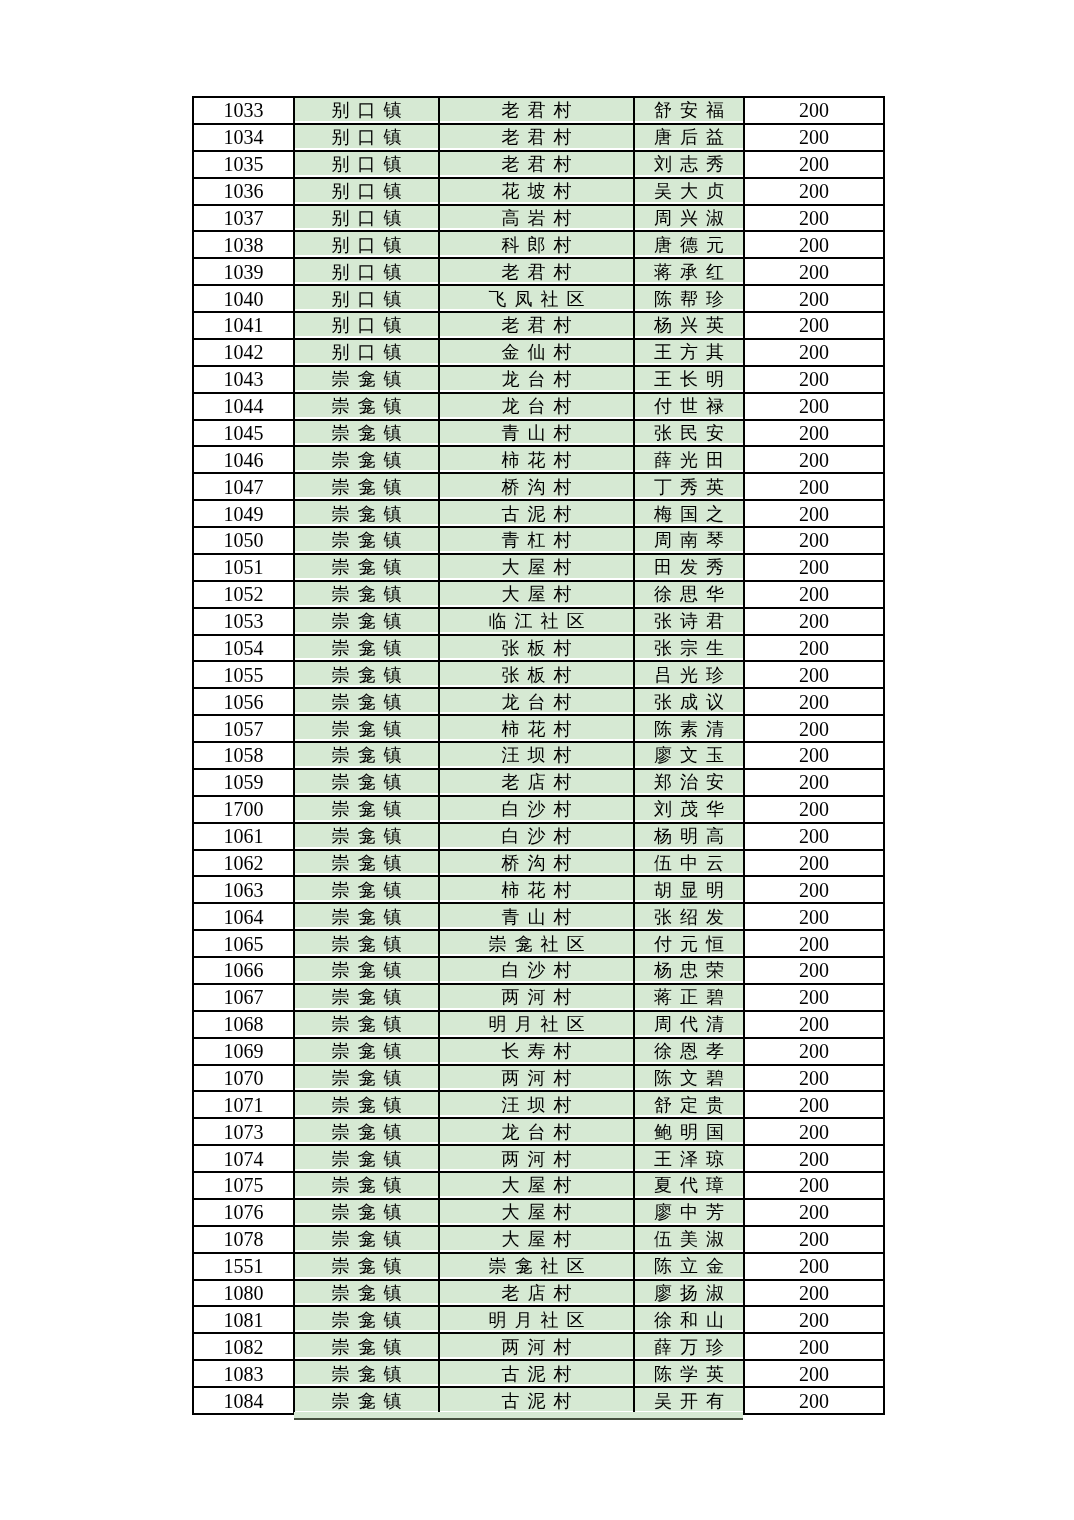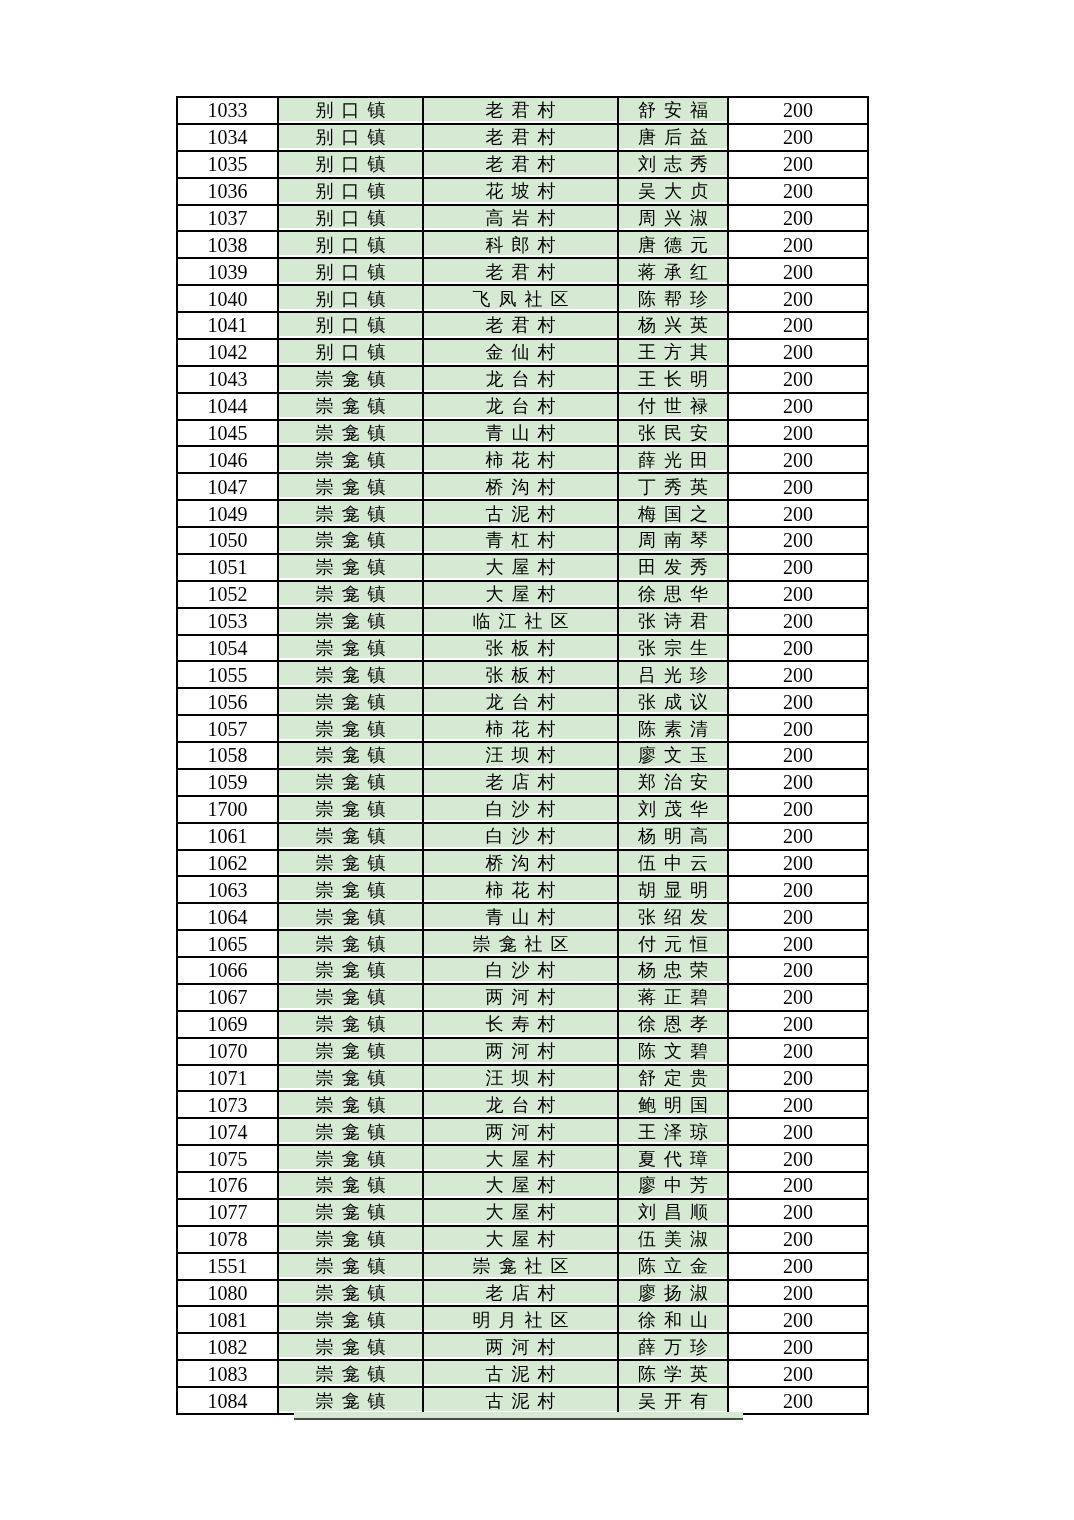--- a/index.html
+++ b/index.html
@@ -17,21 +17,21 @@
   .page {
     position: absolute;
     left: 0; top: 0;
     width: 1074px;
     height: 1520px;
     background: #ffffff;
     overflow: hidden;
   }
   table.sheet {
     position: absolute;
-    left: 176px;
+    left: 192px;
     top: 96px;
     width: 691px;
     height: 1319px;
     border-collapse: collapse;
     table-layout: fixed;
     padding-left: 7px;
   }
   table.sheet td {
     border: 2px solid #000000;
     padding: 0;
@@ -316,20 +316,27 @@
       <td>200</td>
     </tr>
         <tr>
       <td>1067</td>
       <td class="green cjk">崇龛镇</td>
       <td class="green cjk">两河村</td>
       <td class="green cjk">蒋正碧</td>
       <td>200</td>
     </tr>
         <tr>
+      <td>1068</td>
+      <td class="green cjk">崇龛镇</td>
+      <td class="green cjk">明月社区</td>
+      <td class="green cjk">周代清</td>
+      <td>200</td>
+    </tr>
+        <tr>
       <td>1069</td>
       <td class="green cjk">崇龛镇</td>
       <td class="green cjk">长寿村</td>
       <td class="green cjk">徐恩孝</td>
       <td>200</td>
     </tr>
         <tr>
       <td>1070</td>
       <td class="green cjk">崇龛镇</td>
       <td class="green cjk">两河村</td>
@@ -365,27 +372,20 @@
       <td>200</td>
     </tr>
         <tr>
       <td>1076</td>
       <td class="green cjk">崇龛镇</td>
       <td class="green cjk">大屋村</td>
       <td class="green cjk">廖中芳</td>
       <td>200</td>
     </tr>
         <tr>
-      <td>1077</td>
-      <td class="green cjk">崇龛镇</td>
-      <td class="green cjk">大屋村</td>
-      <td class="green cjk">刘昌顺</td>
-      <td>200</td>
-    </tr>
-        <tr>
       <td>1078</td>
       <td class="green cjk">崇龛镇</td>
       <td class="green cjk">大屋村</td>
       <td class="green cjk">伍美淑</td>
       <td>200</td>
     </tr>
         <tr>
       <td>1551</td>
       <td class="green cjk">崇龛镇</td>
       <td class="green cjk">崇龛社区</td>

